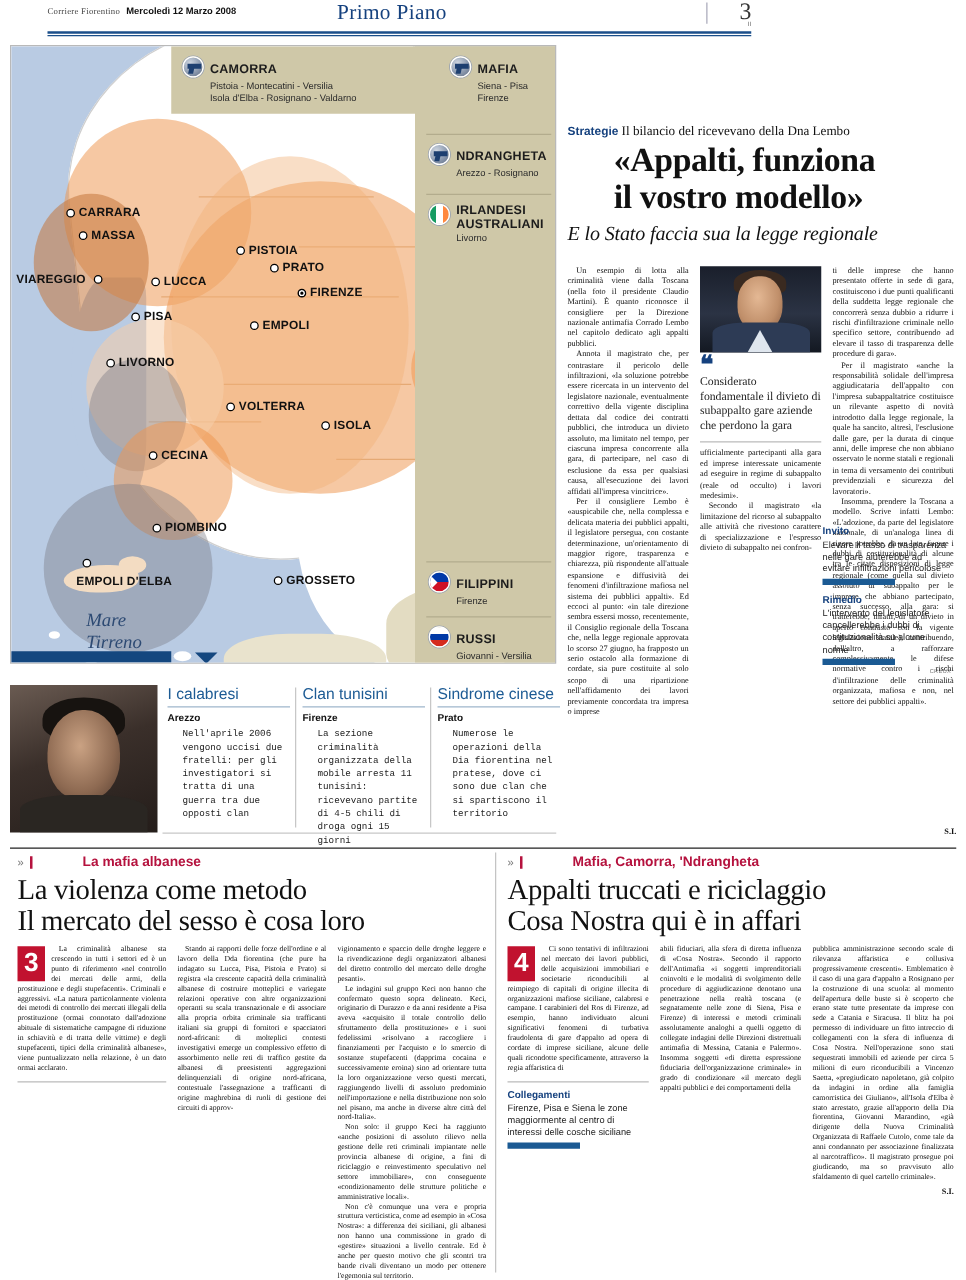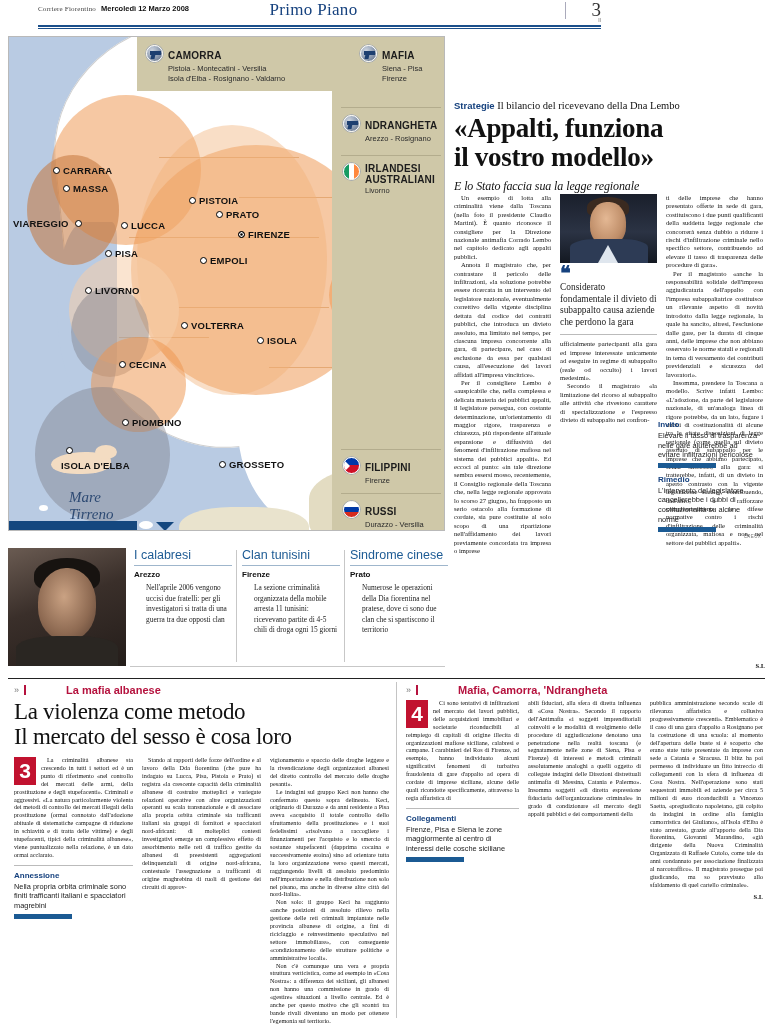--- a/index.html
+++ b/index.html
@@ -181,21 +181,21 @@
   .fact-col.c1{ left:4px; } .fact-col.c2{ left:112px; } .fact-col.c3{ left:220px; }
   .fact-h{
     font-family:"Liberation Sans", sans-serif; font-size:12.5px; color:#1d5b94;
     font-weight:normal; padding-bottom:3px; border-bottom:1px solid #9fb6cc;
   }
   .fact-city{
     font-family:"Liberation Sans", sans-serif; font-size:8px; font-weight:bold;
     color:#111; margin-top:4px;
   }
   .fact-txt{
-    font-family:Liberation Serif, serif; font-size:7.4px; color:#222;
+    font-family:Liberation Mono, monospace; font-size:7.4px; color:#222;
     line-height:10.6px; margin-top:4px; padding-left:12px;
   }
   .fact-sep{ position:absolute; top:2px; width:1px; height:112px; background:#c7c7c7; }
   .facts-rule{ position:absolute; left:0; top:118px; width:315px; height:1px; background:#c7c7c7; }
   .mugshot{
     position:absolute; left:8px; top:548px; width:118px; height:118px;
     background:linear-gradient(160deg,#6a5b52 0%, #3a2f2a 45%, #241d1a 100%);
     overflow:hidden;
   }
   .mug-face{
@@ -214,25 +214,25 @@
 
   
   .art-r{ position:absolute; left:454px; top:100px; width:311px; }
   .kicker{
     font-family:"Liberation Serif", serif; font-size:10.5px; color:#111;
     margin-bottom:3px;
   }
   .kicker b{ color:#15417e; font-family:"Liberation Sans",sans-serif; font-size:9.5px; }
   .hl-main{
     font-family:"Liberation Serif", serif; font-weight:bold; font-size:27px;
-    line-height:29px; color:#111; letter-spacing:-.3px;
+    line-height:29px; color:#111; letter-spacing:-.3px;margin-left:37px;
   }
   .hl-sub{
-    font-family:"Liberation Serif", serif; font-style:italic; font-size:12px;
-    color:#111; margin-top:7px; margin-bottom:0; letter-spacing:-.1px;
+    font-family:"Liberation Serif", serif; font-style:italic; font-size:16px;
+    color:#111; margin-top:7px; margin-bottom:16px; letter-spacing:-.1px;
   }
   .cols3{ display:flex; gap:9px; }
   .col{ width:97px; }
   .body-txt{
     font-family:"Liberation Serif", serif; font-size:6.6px; line-height:8.4px;
     color:#111; text-align:justify; hyphens:auto;
   }
   .body-txt p{ text-indent:7px; margin:0; }
   .body-txt p.noind{ text-indent:0; }
   .photo{
@@ -423,21 +423,21 @@
     <div class="city" style="left:113px;top:380px;">
       <span class="dot"></span>
       <span class="cname">PIOMBINO</span>
     </div>
     <div class="city" style="left:210px;top:422px;">
       <span class="dot"></span>
       <span class="cname">GROSSETO</span>
     </div>
     <div class="city" style="left:56px;top:423px;">
       <span class="dot" style="position:absolute;left:1px;top:-13px;"></span>
-      <span class="cname" style="margin-left:-4px;">ISOLA D'ELBA</span>
+      <span class="cname" style="margin-left:-4px;">EMPOLI D'ELBA</span>
     </div>
 
     <div class="sea-label">Mare<br>Tirreno</div>
 
     <div class="map-bar"></div>
     <div class="arrow-badge"></div>
 
     <div class="legend-top"></div>
     <div class="legend"></div>
 
@@ -491,21 +491,21 @@
         <span class="leg-title">FILIPPINI</span>
         <div class="leg-sub">Firenze</div>
       </span>
     </div>
     <div class="leg-hr" style="left:332px;top:456px;width:100px;"></div>
 
     <div class="leg-item" style="left:334px;top:464px;width:100px;">
       <span class="leg-badge flag-ru"></span>
       <span>
         <span class="leg-title">RUSSI</span>
-        <div class="leg-sub">Durazzo - Versilia</div>
+        <div class="leg-sub">Giovanni - Versilia</div>
       </span>
     </div>
   </div>
   <div class="credit">CREUX</div>
 
   <div class="mugshot">
     <div class="mug-hair"></div>
     <div class="mug-face"></div>
     <div class="mug-body"></div>
   </div>
@@ -551,21 +551,21 @@
       </div>
 
       <div class="col">
         <div class="photo">
           <div class="ph-hair"></div>
           <div class="ph-face"></div>
           <div class="ph-suit"></div>
           <div class="ph-shirt"></div>
         </div>
         <div class="quote-mark">❝</div>
-        <div class="pullq">Considerato fondamentale il divieto di subappalto causa aziende che perdono la gara</div>
+        <div class="pullq">Considerato fondamentale il divieto di subappalto gare aziende che perdono la gara</div>
         <div class="pull-rule"></div>
         <div class="body-txt">
           <p class="noind">ufficialmente partecipanti alla gara ed imprese interessate unicamente ad eseguire in regime di subappalto (reale od occulto) i lavori medesimi».</p>
           <p>Secondo il magistrato «la limitazione del ricorso al subappalto alle attività che rivestono carattere di specializzazione e l'espresso divieto di subappalto nei confron-</p>
         </div>
       </div>
 
       <div class="col">
         <div class="body-txt" style="margin-bottom:6px;">
           <p class="noind">ti delle imprese che hanno presentato offerte in sede di gara, costituiscono i due punti qualificanti della suddetta legge regionale che concorrerà senza dubbio a ridurre i rischi d'infiltrazione criminale nello specifico settore, contribuendo ad elevare il tasso di trasparenza delle procedure di gara».</p>
@@ -603,25 +603,20 @@
     <div class="hl-b" style="white-space:pre-line;">La violenza come metodo
 Il mercato del sesso è cosa loro</div>
 
     <div class="cols-b">
       <div class="colb">
         <div class="dropnum">3</div>
         <div class="sm">
           <p>La criminalità albanese sta crescendo in tutti i settori ed è un punto di riferimento «nel controllo dei mercati delle armi, della prostituzione e degli stupefacenti». Criminali e aggressivi. «La natura particolarmente violenta dei metodi di controllo dei mercati illegali della prostituzione (ormai connotato dall'adozione abituale di sistematiche campagne di riduzione in schiavitù e di tratta delle vittime) e degli stupefacenti, tipici della criminalità albanese», viene puntualizzato nella relazione, è un dato ormai acclarato.</p>
         </div>
         <div class="side-rule"></div>
-        <div class="infobox">
-          <div class="ib-h">Annessione</div>
-          <div class="ib-t">Nella propria orbita criminale sono finiti trafficanti italiani e spacciatori magrebini</div>
-          <div class="ib-bar"></div>
-        </div>
       </div>
 
       <div class="colb">
         <div class="sm">
           <p>Stando ai rapporti delle forze dell'ordine e al lavoro della Dda fiorentina (che pure ha indagato su Lucca, Pisa, Pistoia e Prato) si registra «la crescente capacità della criminalità albanese di costruire motteplici e variegate relazioni operative con altre organizzazioni operanti su scala transnazionale e di associare alla propria orbita criminale sia trafficanti italiani sia gruppi di fornitori e spacciatori nord-africani: di molteplici contesti investigativi emerge un complessivo effetto di assorbimento nelle reti di traffico gestite da albanesi di preesistenti aggregazioni delinquenziali di origine nord-africana, contestuale l'assegnazione a trafficanti di origine maghrebina di ruoli di gestione dei circuiti di approv-</p>
         </div>
       </div>
 
       <div class="colb">
         <div class="sm">
@@ -634,20 +629,22 @@
       </div>
     </div>
   </div>
 
   <div class="art-b art-br">
     <div class="tag-row">
       <span class="chev">»</span>
       <span class="tag-bar"></span>
       <span class="tag-txt">Mafia, Camorra, 'Ndrangheta</span>
     </div>
+    <div class="hl-b" style="white-space:pre-line;">Appalti truccati e riciclaggio
+Cosa Nostra qui è in affari</div>
 
     <div class="cols-b">
       <div class="colb r">
         <div class="dropnum">4</div>
         <div class="sm">
           <p>Ci sono tentativi di infiltrazioni nel mercato dei lavori pubblici, delle acquisizioni immobiliari e societarie riconducibili al reimpiego di capitali di origine illecita di organizzazioni mafiose siciliane, calabresi e campane. I carabinieri del Ros di Firenze, ad esempio, hanno individuato alcuni significativi fenomeni di turbativa fraudolenta di gare d'appalto ad opera di cordate di imprese siciliane, alcune delle quali ricondotte specificamente, attraverso la regia affaristica di</p>
         </div>
         <div class="side-rule"></div>
         <div class="infobox">
           <div class="ib-h">Collegamenti</div>

